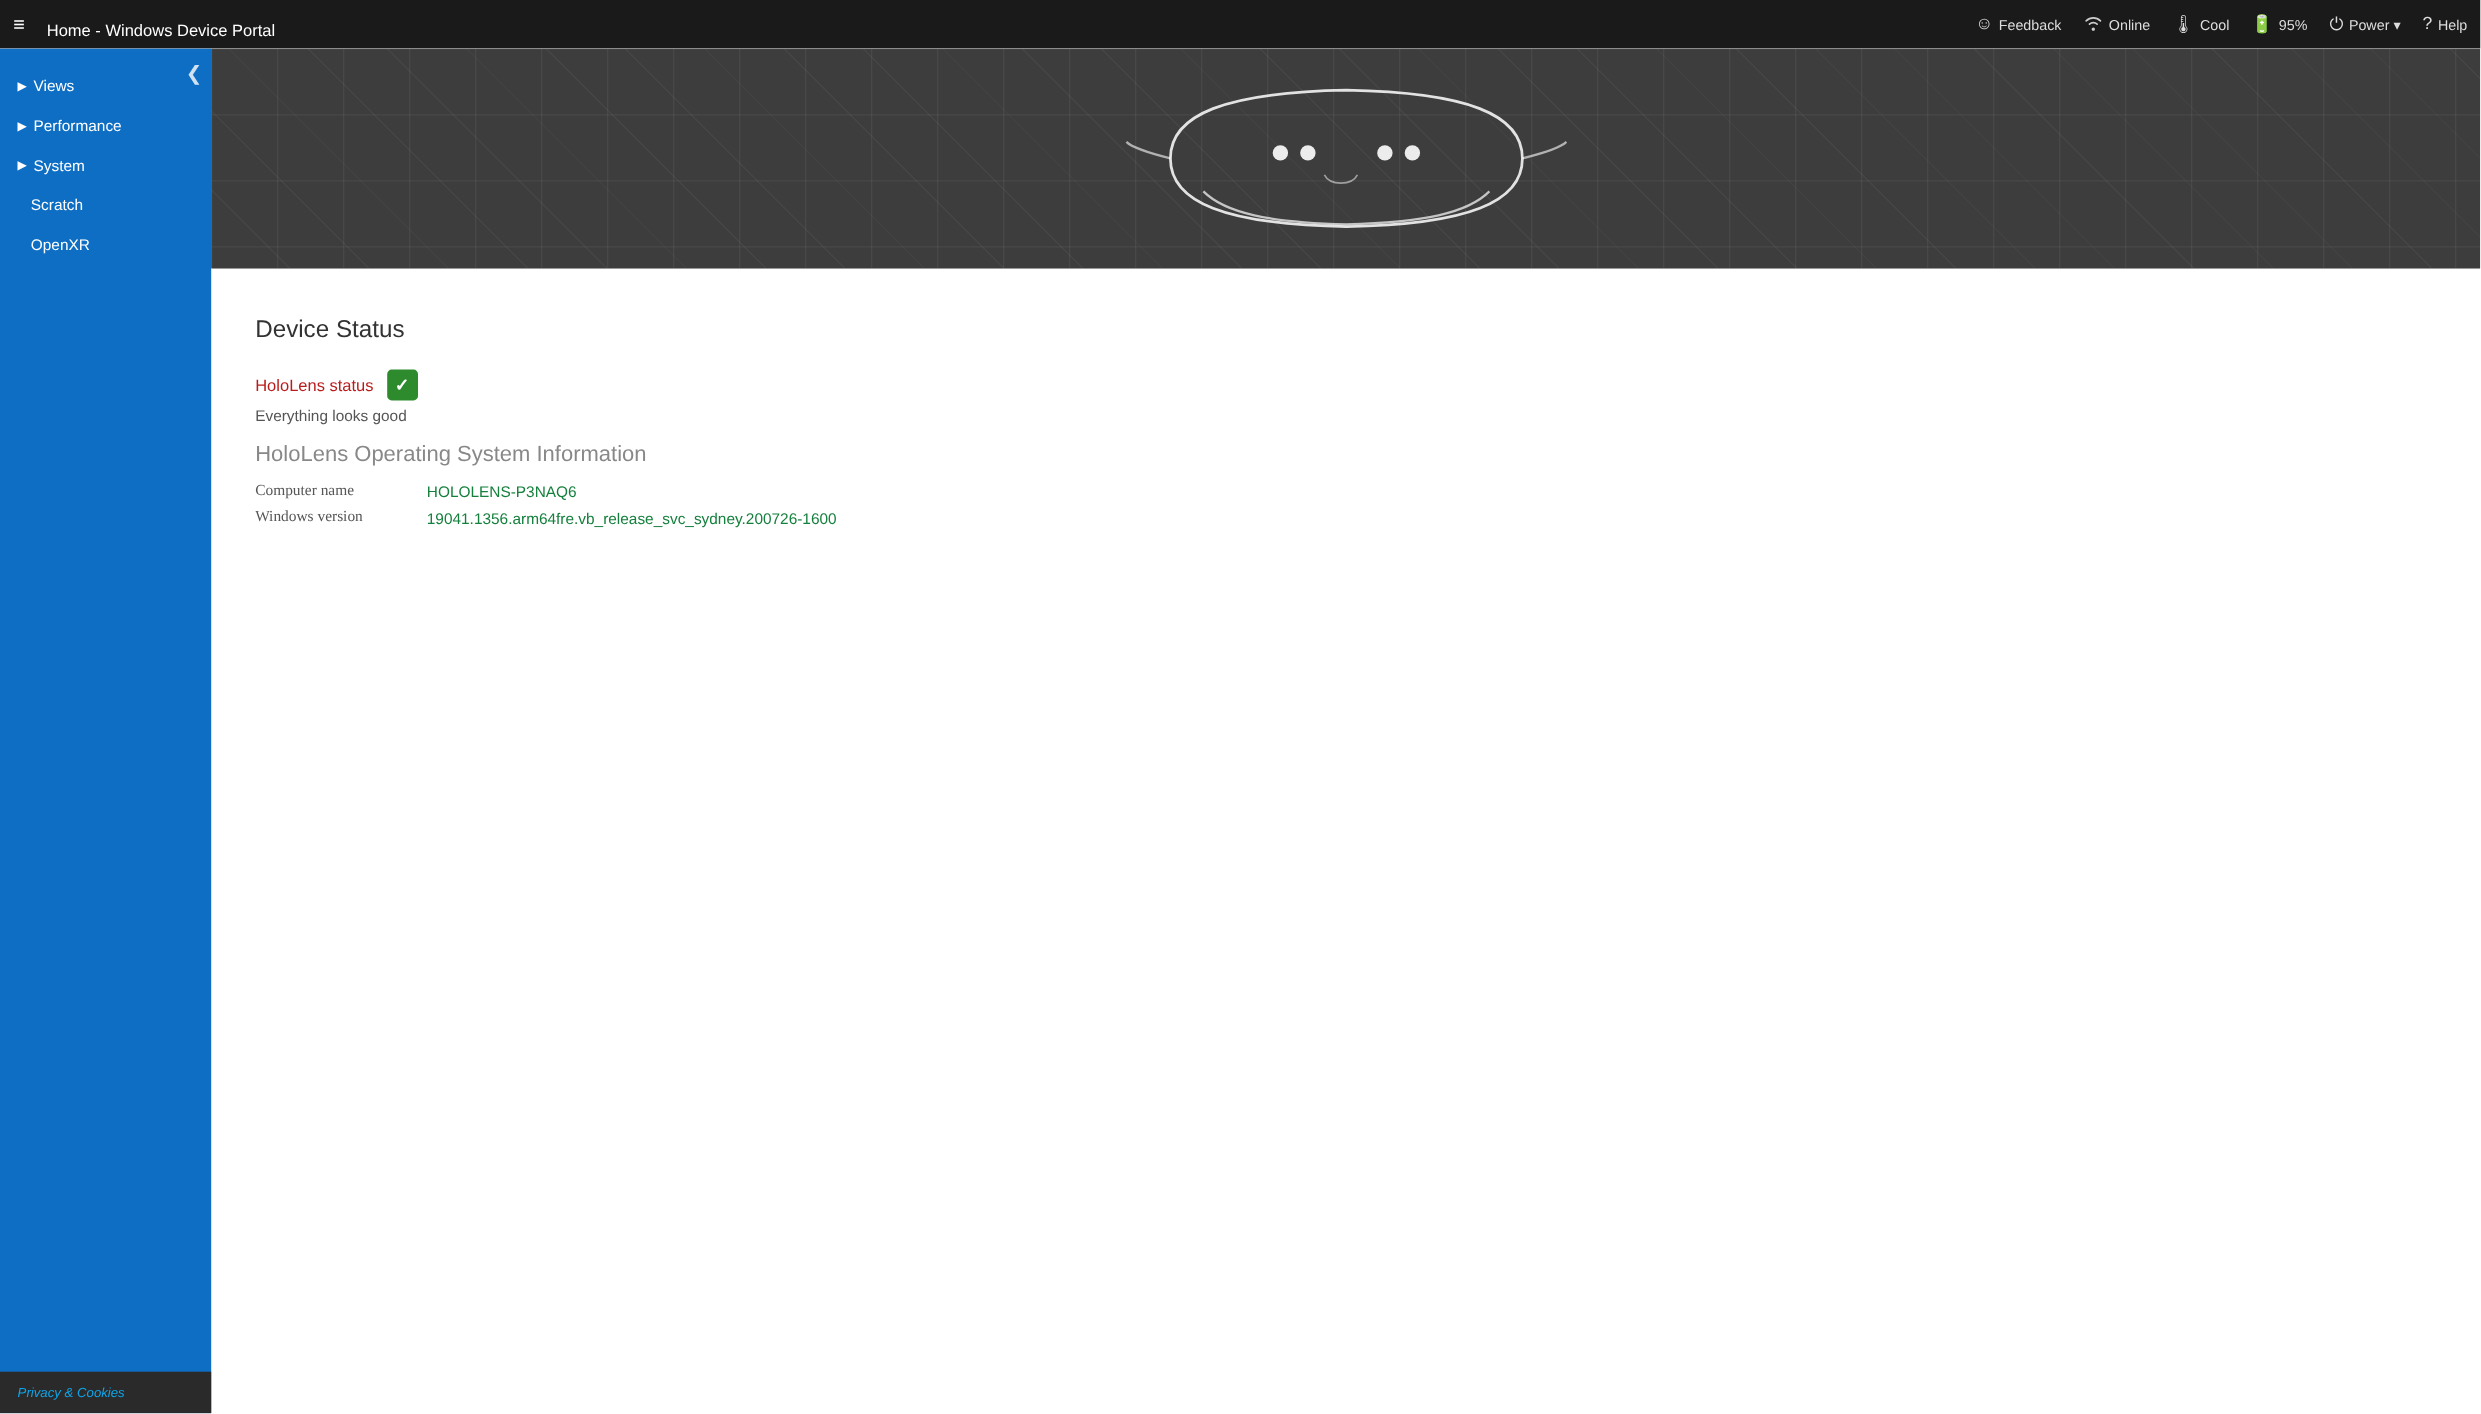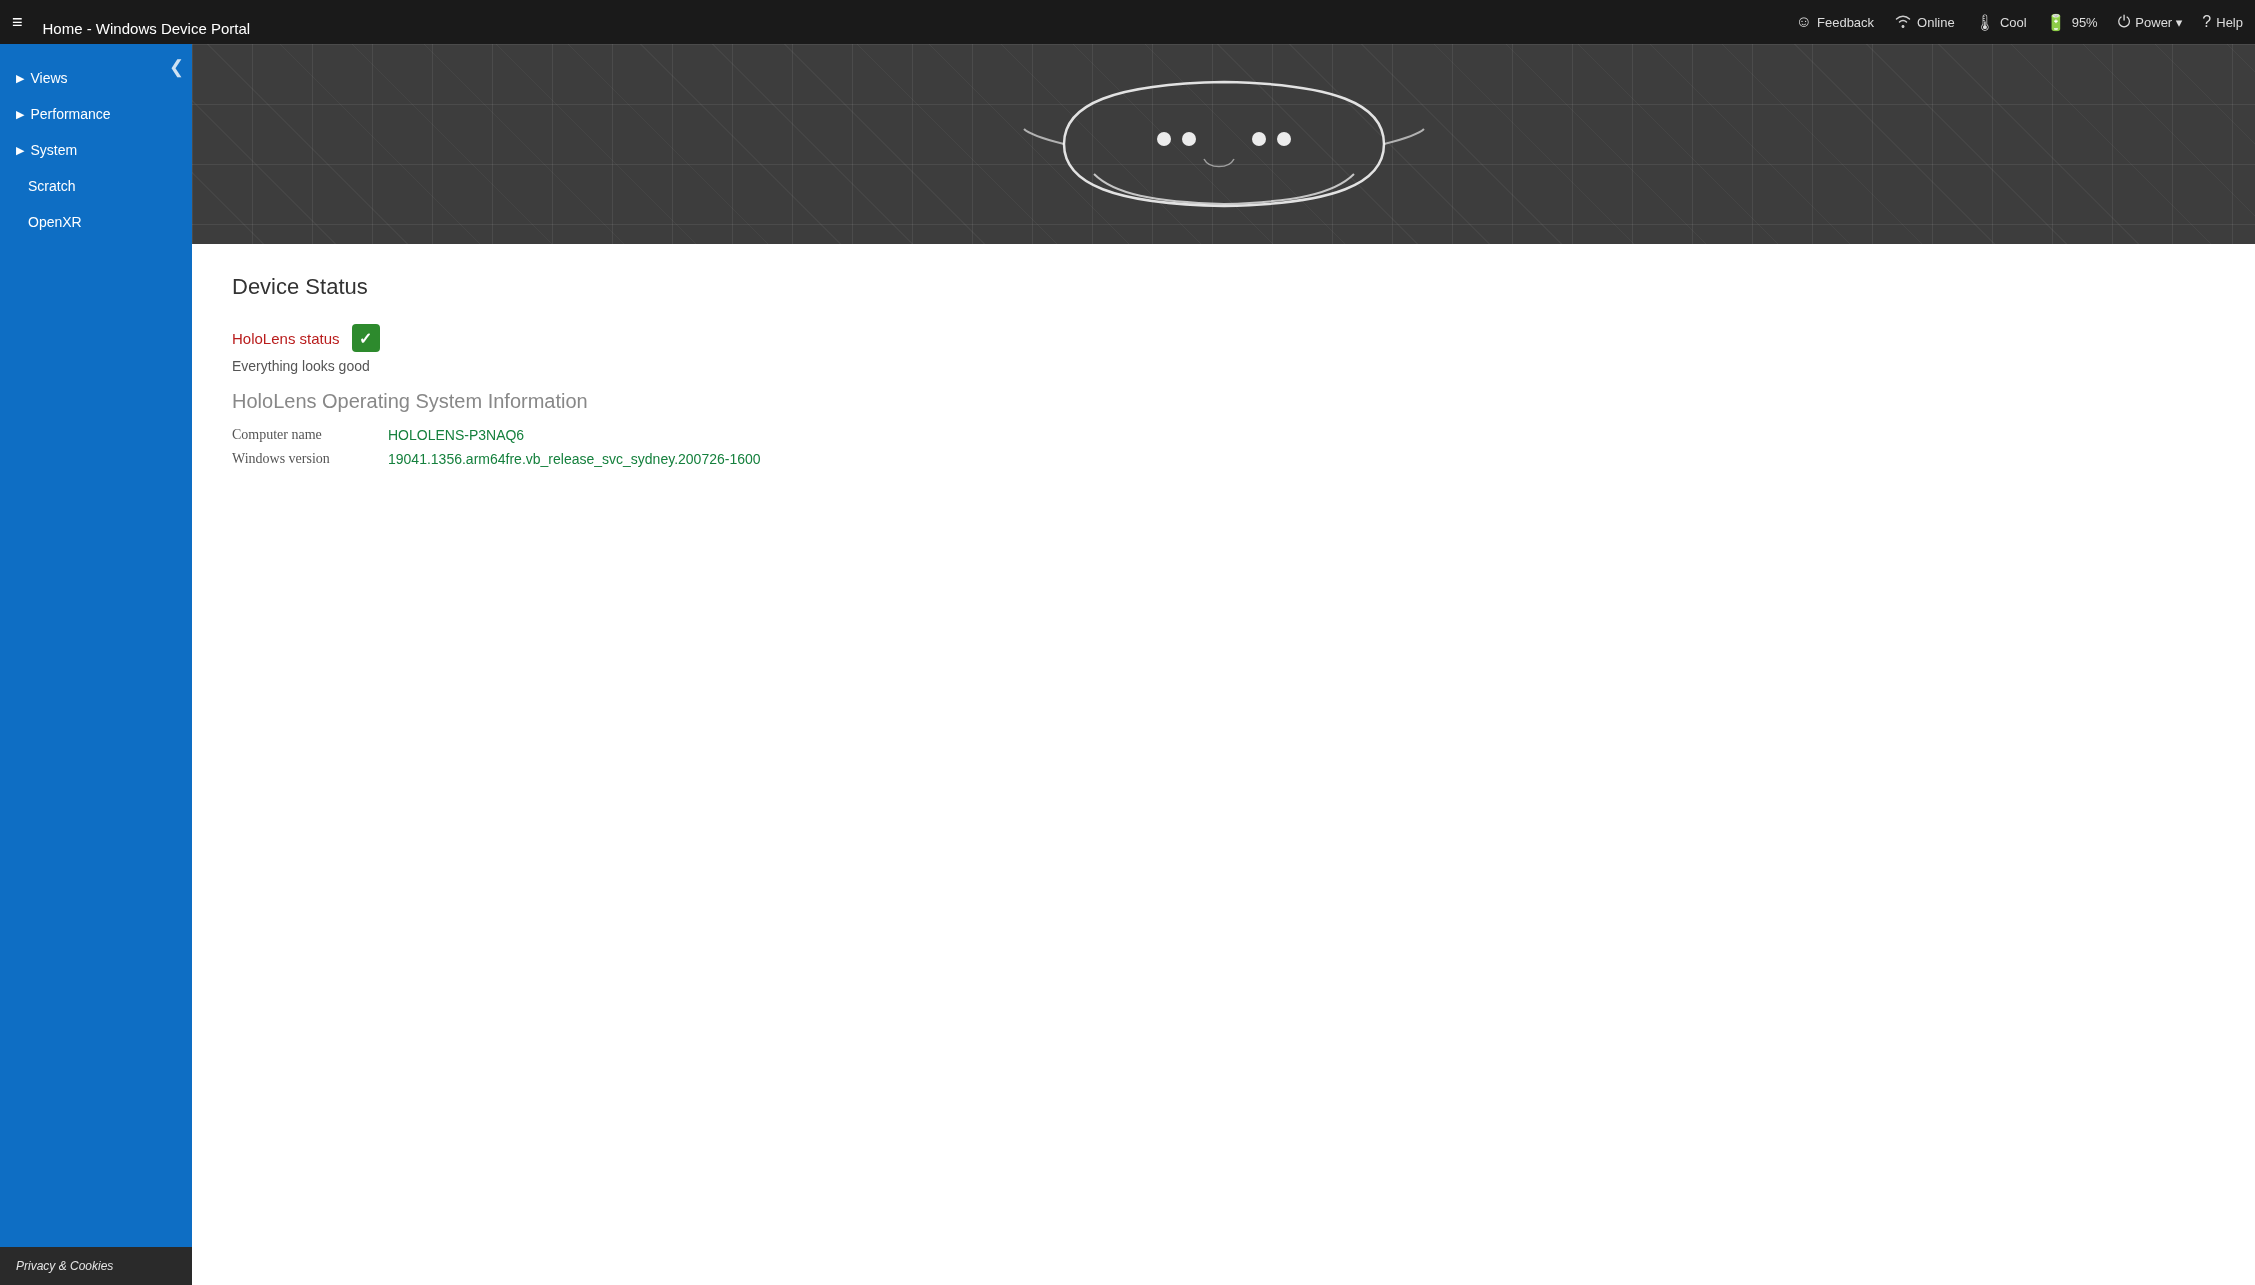--- a/index.html
+++ b/index.html
@@ -55,28 +55,28 @@
       cursor: pointer;
       font-size: 14px;
       color: #fff;
       gap: 6px;
     }
     .sidebar-item .arrow { font-size: 11px; }
     .sidebar-item.sub { padding-left: 28px; }
 
     .sidebar-footer {
       background: #2a2a2a;
-      color: #e5e5e5;
+      color: #0ea5e9;
       font-size: 12px;
       padding: 12px 16px;
       font-style: italic;
     }
 
     
-    .content { flex: 1; display: flex; flex-direction: column; overflow-y: auto; }
+    .content { flex: 1; display: flex; flex-direction: column; overflow-y: auto; gap: 12px; }
 
     
     .hero {
       background: #3a3a3a;
       height: 200px;
       display: flex;
       align-items: center;
       justify-content: center;
       flex-shrink: 0;
       position: relative;

